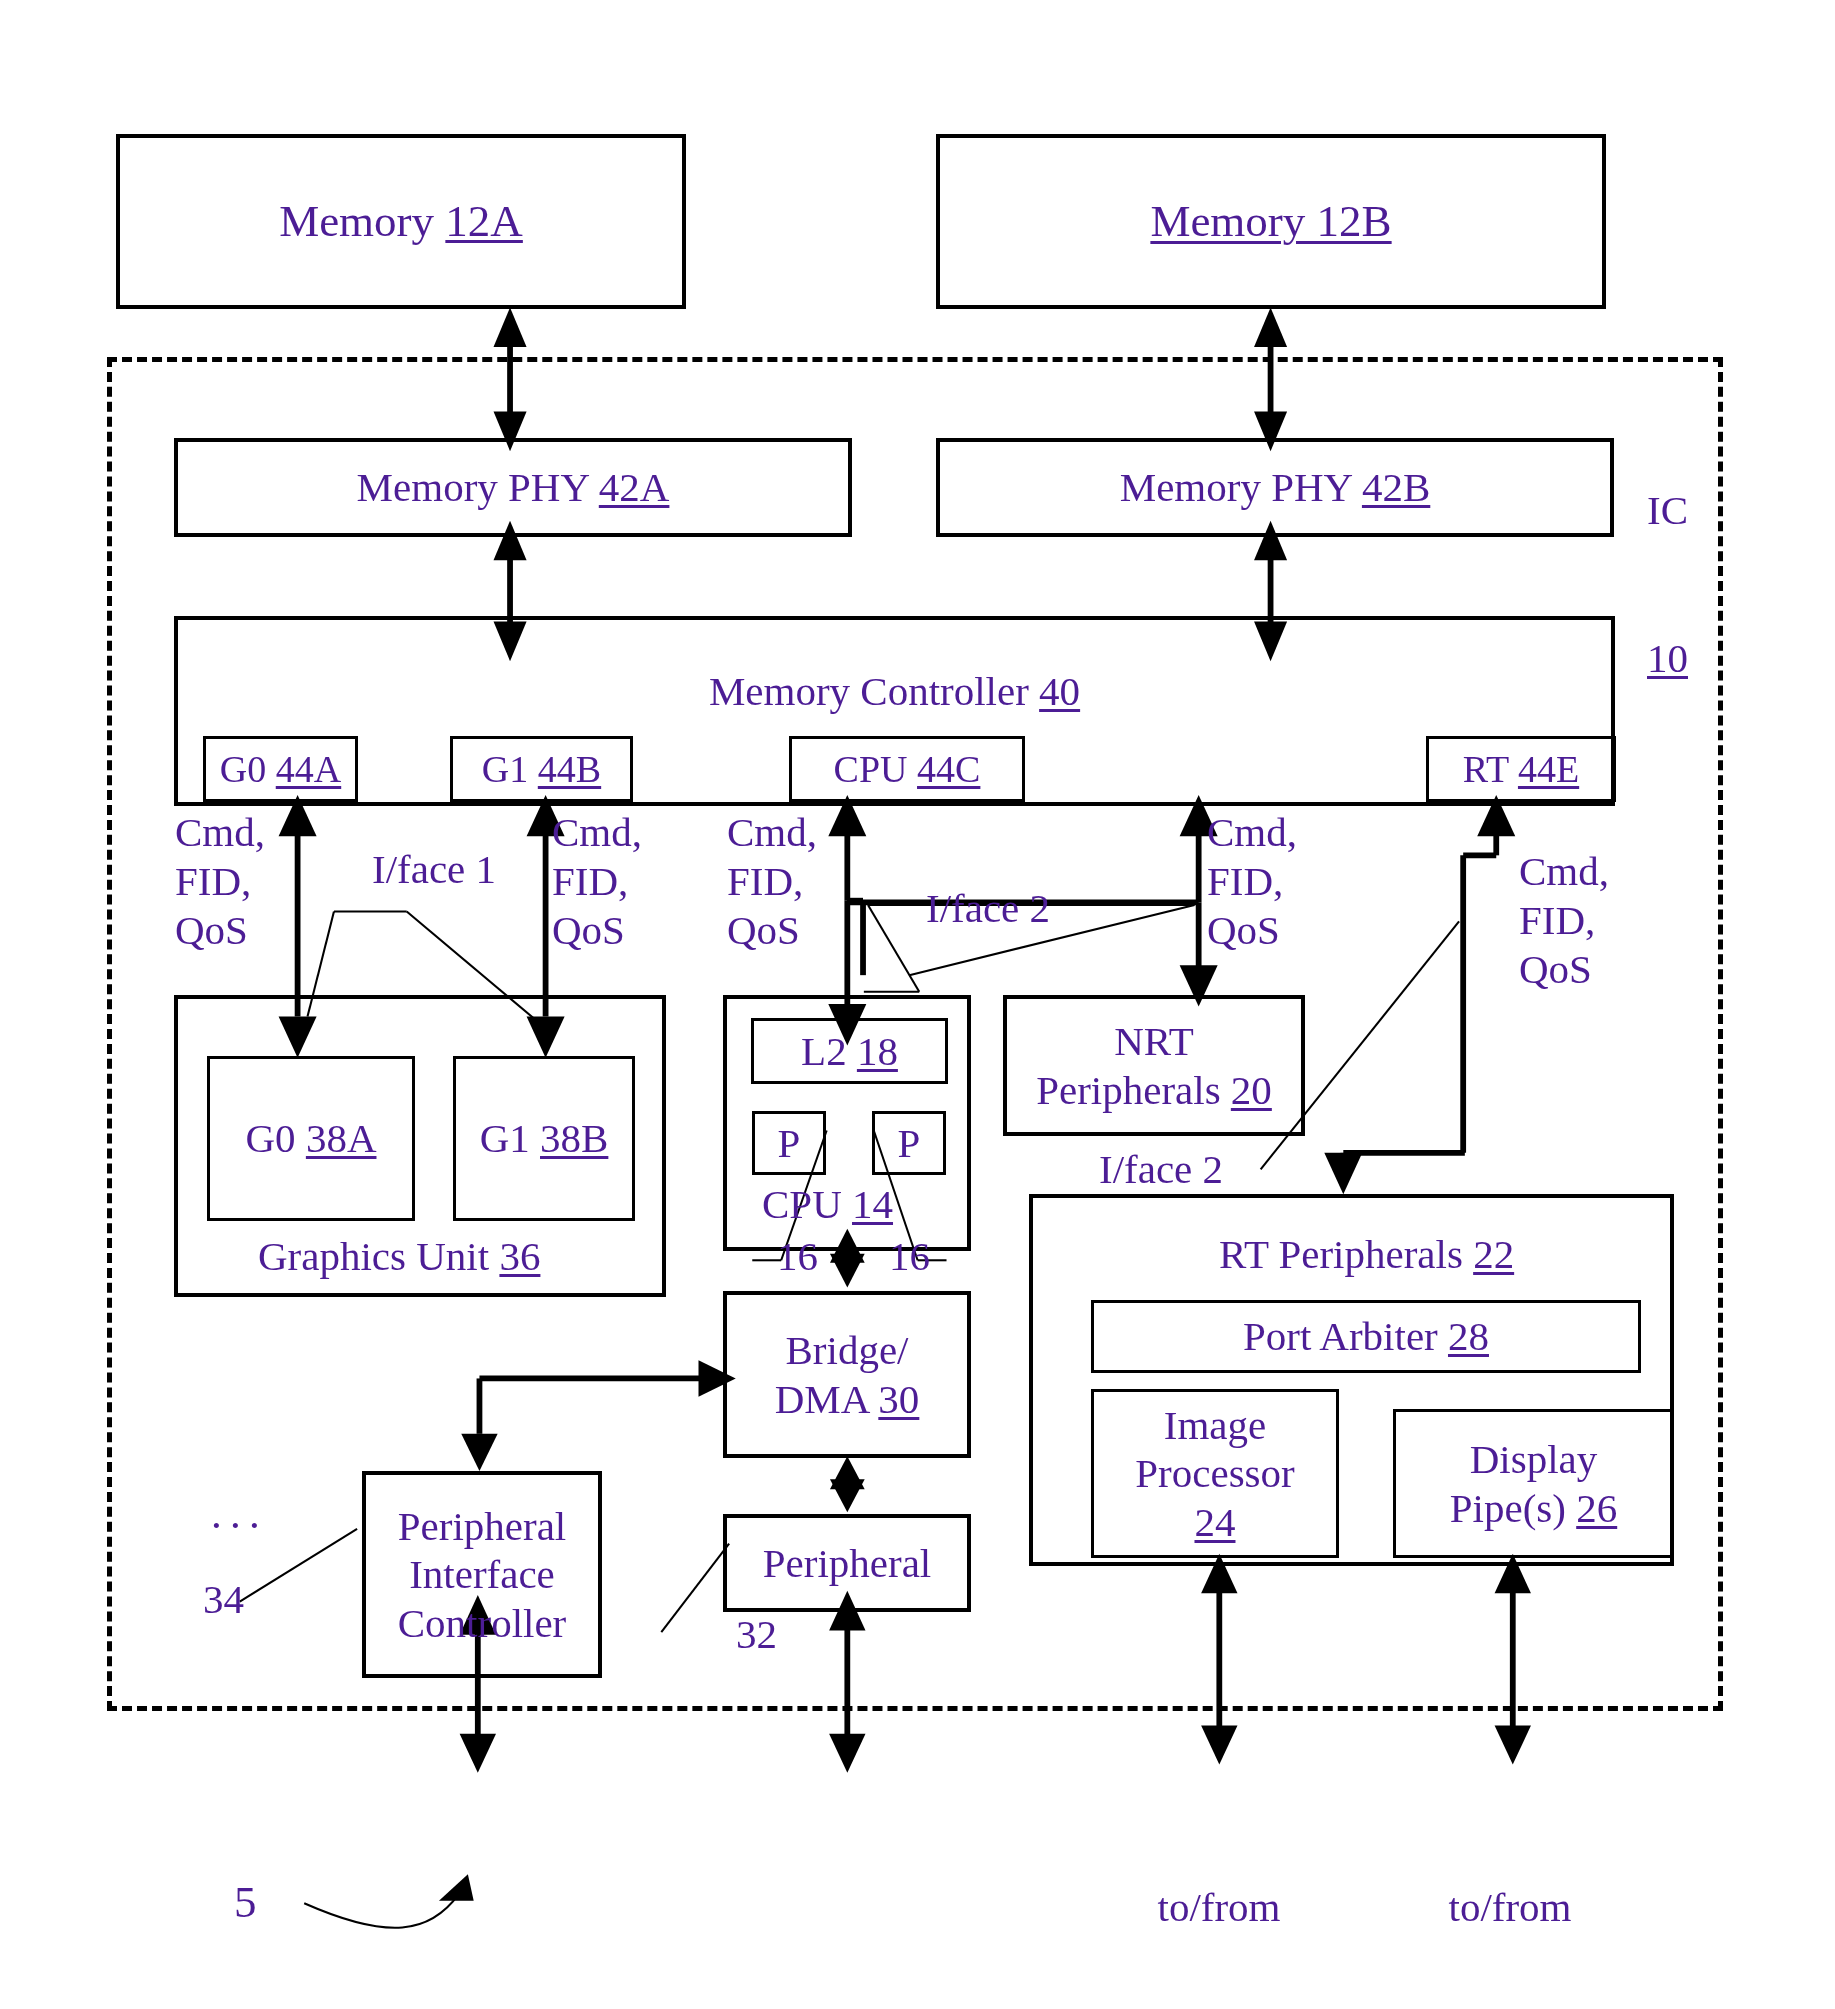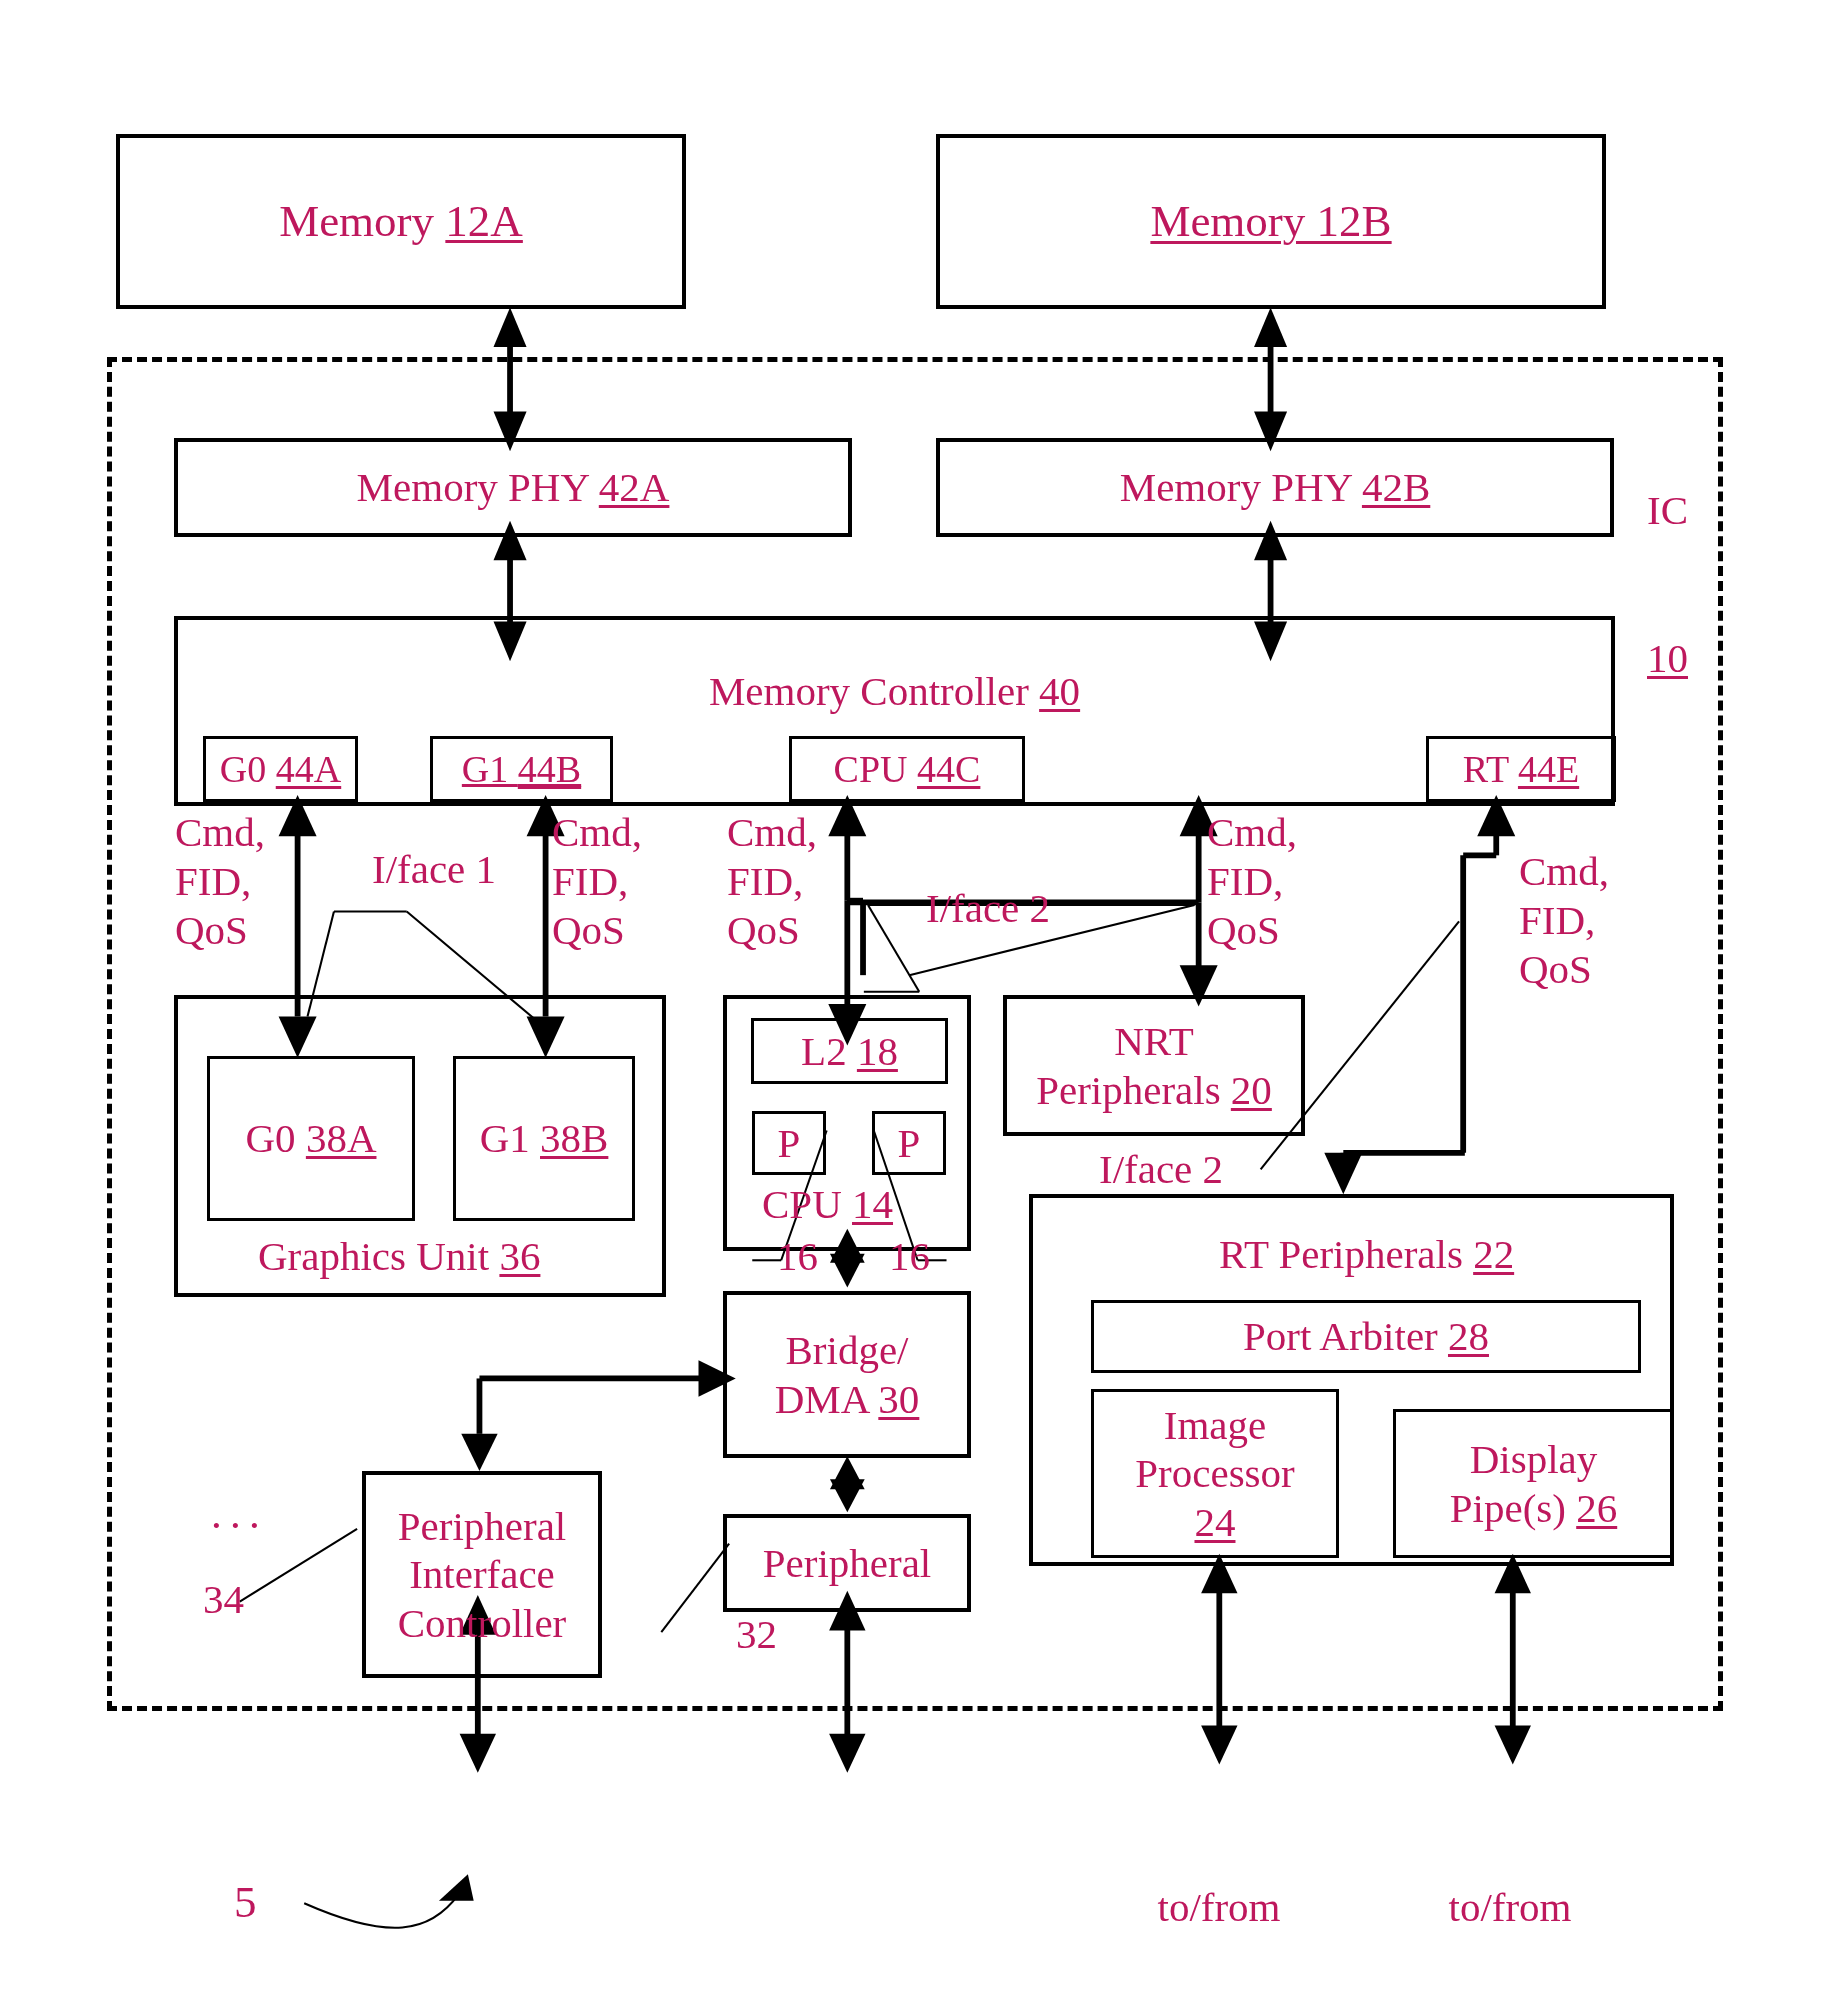--- a/index.html
+++ b/index.html
@@ -7,21 +7,21 @@
     margin: 0;
     padding: 0;
     background: #ffffff;
   }
   #figure {
     position: relative;
     width: 1836px;
     height: 2009px;
     background: #ffffff;
     font-family: "Liberation Serif", "DejaVu Serif", serif;
-    color: #be185d;
+    color: #4c1d95;
     overflow: hidden;
   }
   
   .box {
     position: absolute;
     box-sizing: border-box;
     border: 4.1px solid #000;
     background: transparent;
     display: flex;
     align-items: center;
@@ -196,21 +196,21 @@
     <span class="t50"><span>Memory PHY </span><span class="u">42B</span></span>
   </div>
 
   <div class="box top" style="left:174px; top:616px; width:1441px; height:190px; padding-top:47px;">
     <span class="t52 t50"><span>Memory Controller </span><span class="u">40</span></span>
   </div>
 
   <div class="box thin" style="left:203px; top:736px; width:155px; height:66px;">
     <span class="t46"><span>G0 </span><span class="u">44A</span></span>
   </div>
-  <div class="box thin" style="left:430px; top:736px; width:183px; height:66px;text-decoration:underline;">
+  <div class="box thin" style="left:450px; top:736px; width:183px; height:66px;">
     <span class="t46"><span>G1 </span><span class="u">44B</span></span>
   </div>
   <div class="box thin" style="left:789px; top:736px; width:236px; height:66px;">
     <span class="t46"><span>CPU </span><span class="u">44C</span></span>
   </div>
   <div class="box thin" style="left:1426px; top:736px; width:190px; height:66px;">
     <span class="t46"><span>RT </span><span class="u">44E</span></span>
   </div>
 
   <div class="lbl t50" style="left:175px; top:808px;">Cmd,

